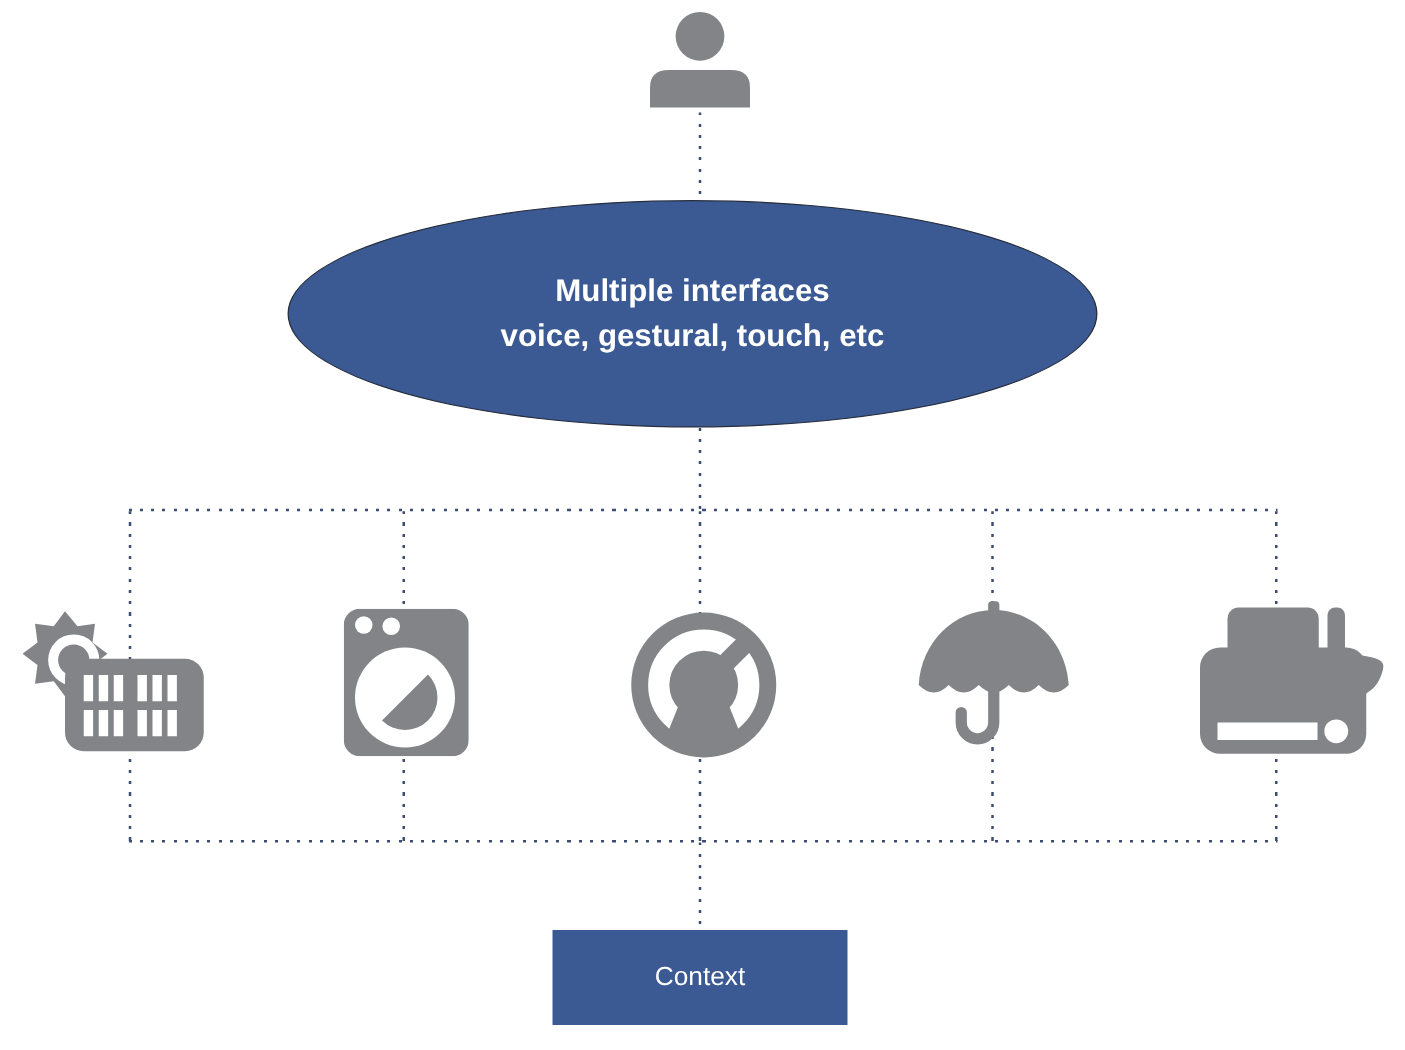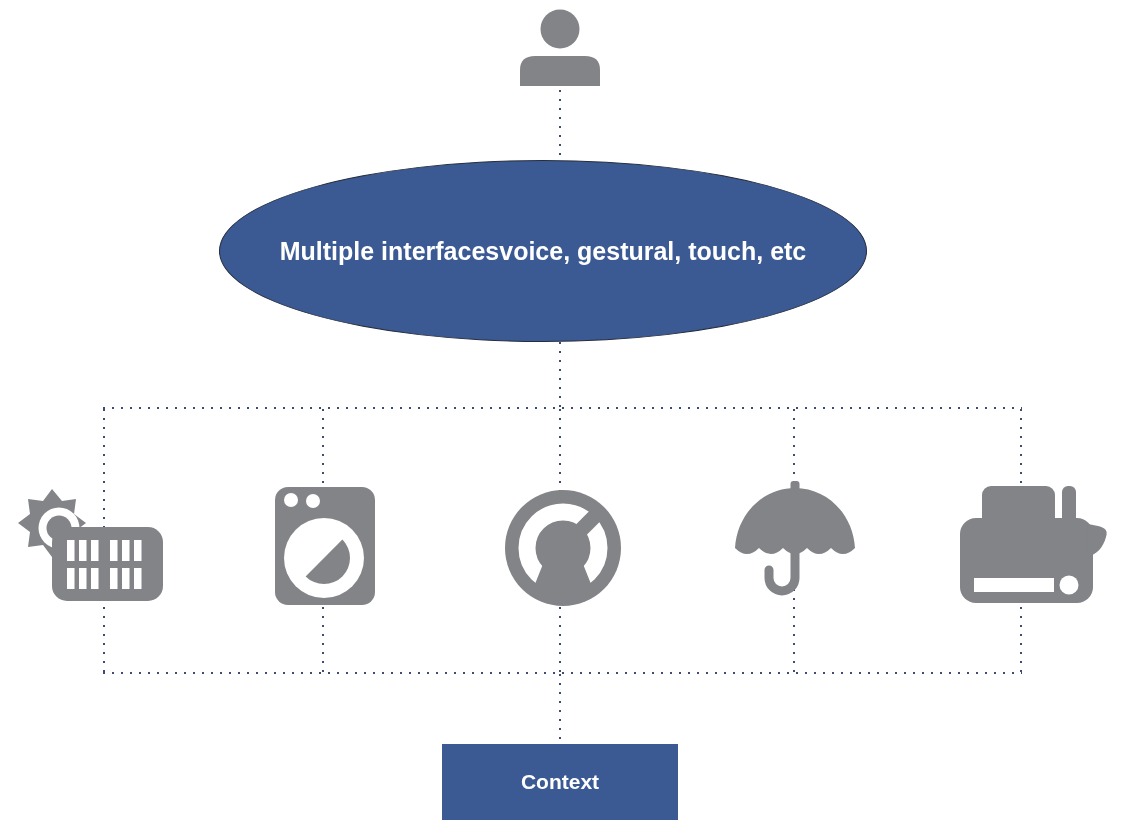--- a/index.html
+++ b/index.html
@@ -20,32 +20,32 @@
   .fill-white{fill:#ffffff;}
   .stroke-gray{stroke:var(--gray);fill:none;}
   .stroke-white{stroke:#ffffff;fill:none;}
 
   .hline{position:absolute;height:2px;z-index:1;
     background-image:repeating-linear-gradient(to right, var(--dot) 0 2.4px, transparent 2.4px 9px);}
   .vline{position:absolute;width:2px;z-index:1;
     background-image:repeating-linear-gradient(to bottom, var(--dot) 0 2.4px, transparent 2.4px 9px);}
 
   .ellipse-node{
-    position:absolute;left:219px;top:160px;width:646px;height:180px;
+    position:absolute;left:230px;top:160px;width:646px;height:180px;
     background:var(--blue);border:1.5px solid #262d3c;border-radius:50%;
-    display:flex;flex-direction:row;align-items:center;justify-content:center;
+    display:flex;flex-direction:column;align-items:center;justify-content:center;
     z-index:3;color:var(--txt);text-align:center;line-height:36px;
   }
   .ellipse-title{font-size:25px;font-weight:bold;}
   .ellipse-subtitle{font-size:25px;font-weight:bold;}
 
   .context-node{
     position:absolute;left:442px;top:744px;width:236px;height:76px;
     background:var(--blue);display:flex;align-items:center;justify-content:center;
-    z-index:3;color:var(--txt);font-size:21px;font-weight:bold;
+    z-index:3;color:var(--txt);font-size:21px;font-weight:normal;
   }
 </style>
 </head>
 <body>
 
 <div class="canvas">
 
   <div class="icon" style="left:518px;top:6px;width:84px;height:84px;">
     <svg width="84" height="84" viewBox="0 0 84 84">
       <circle class="fill-gray" cx="42" cy="23" r="19.5"></circle>

